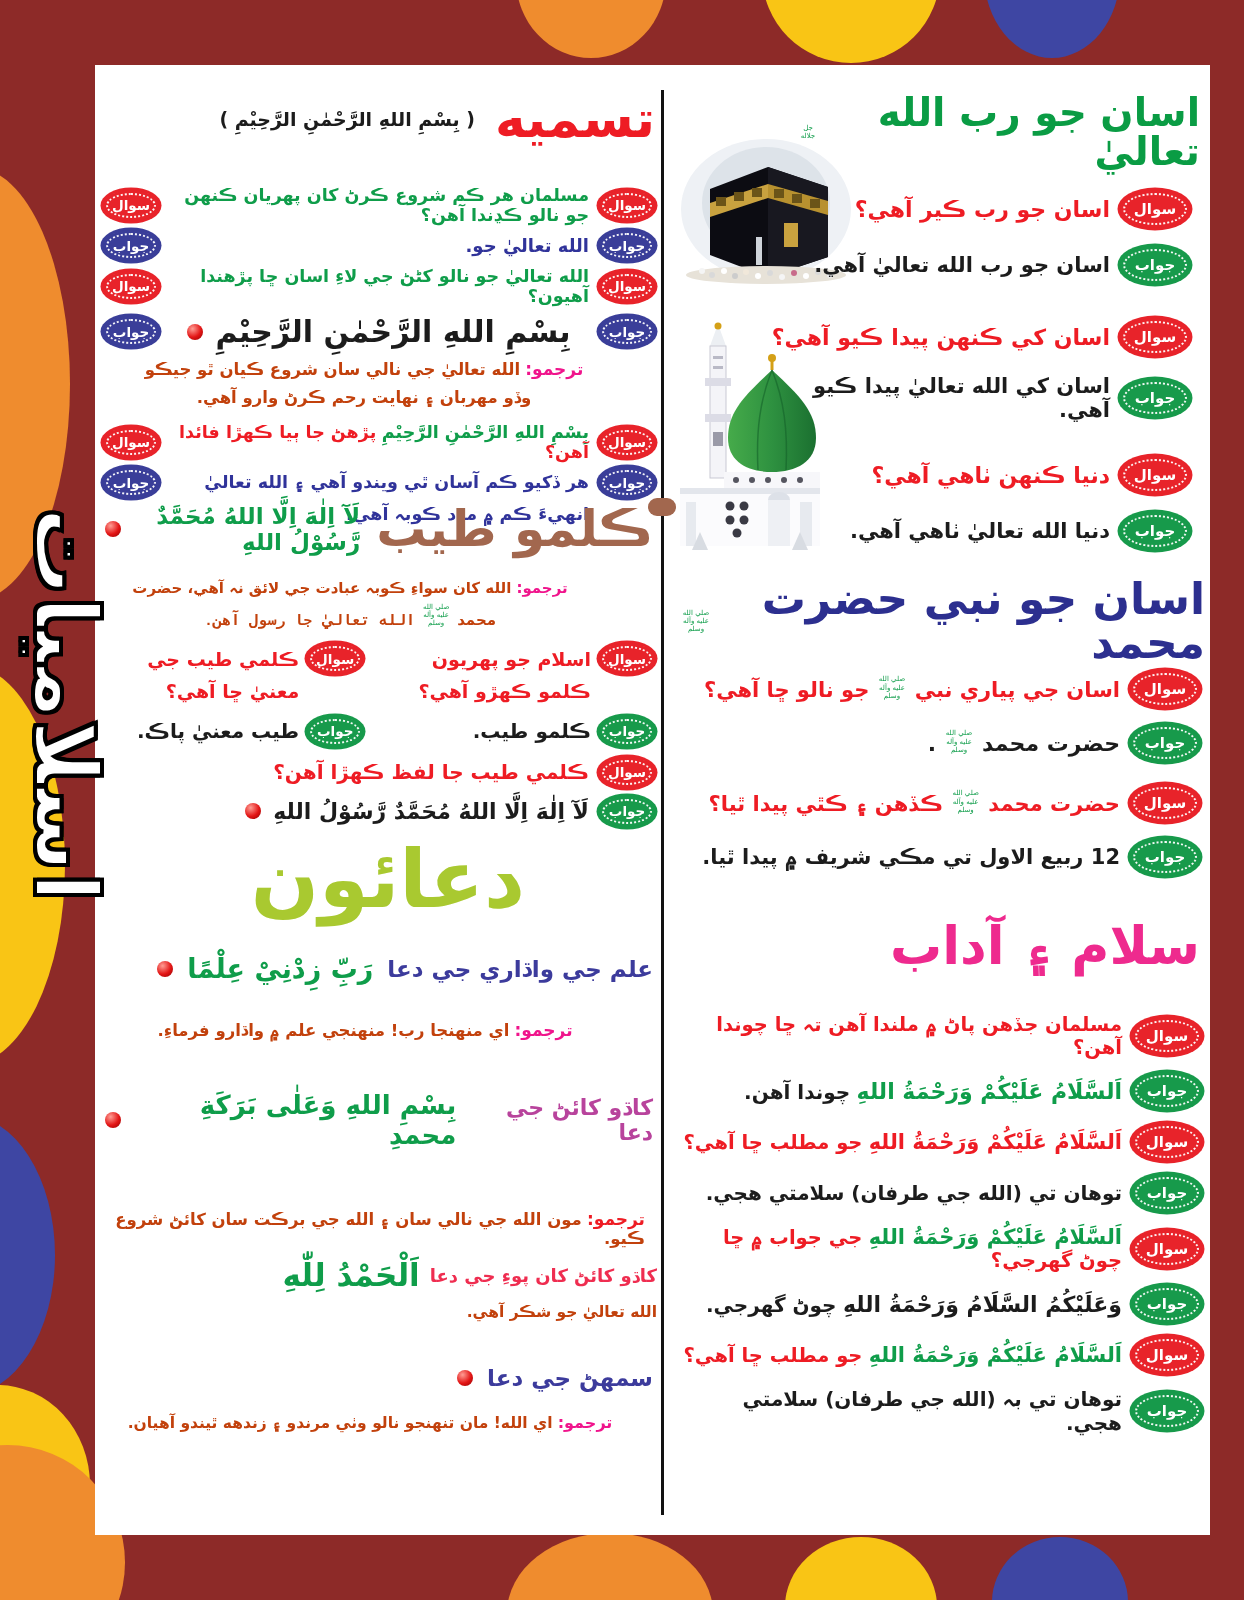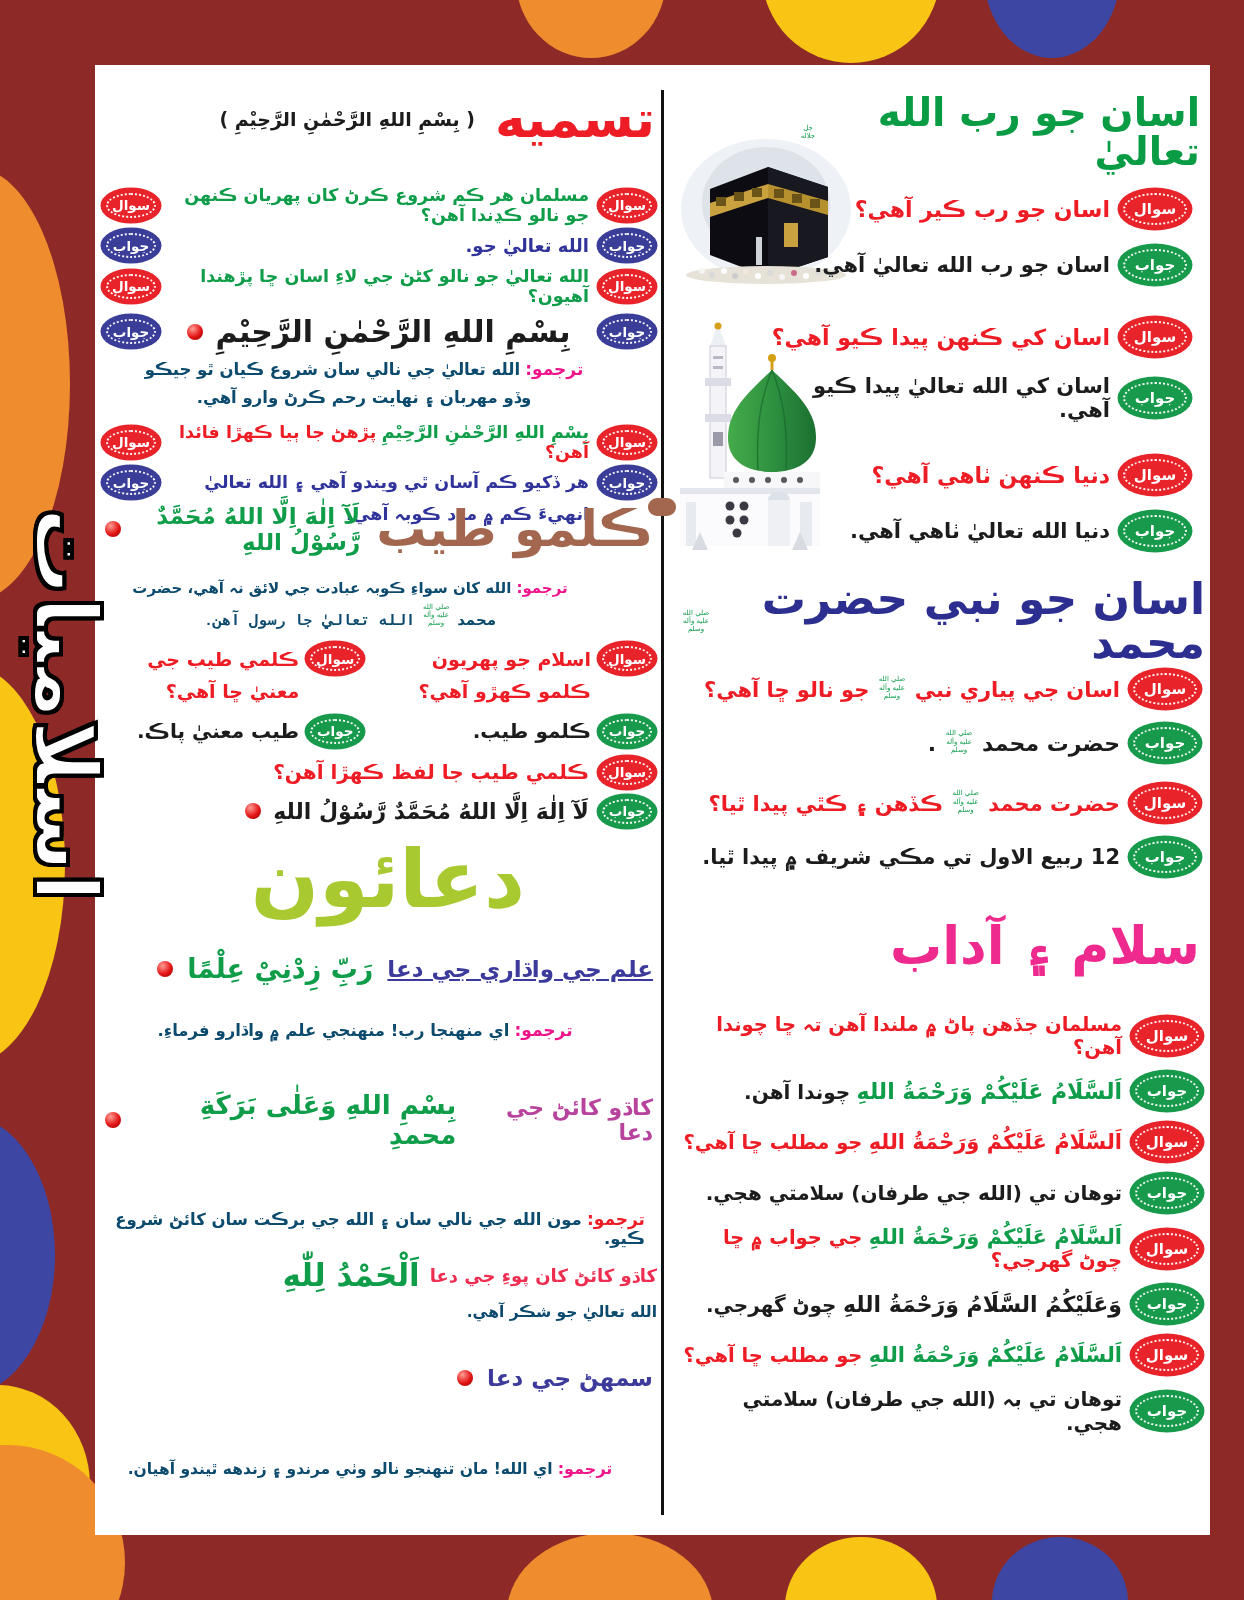--- a/index.html
+++ b/index.html
@@ -24,21 +24,21 @@
   .green-t{color:#0f9d4a;font-weight:bold;}
   .red-t{color:#ee1c24;font-weight:bold;}
   .navy-t{color:#30339a;font-weight:bold;}
   .black-t{color:#1c1c1c;font-weight:bold;}
   .pink-t{color:#f0148c;font-weight:bold;}
   .arab{font-weight:bold;}
   .vtitle{position:absolute;left:14px;top:92px;height:810px;writing-mode:vertical-rl;
           font-size:88px;font-weight:bold;color:#fff;letter-spacing:6px;
           -webkit-text-stroke:4px #000;text-shadow:2px 2px 0 #000,-2px -2px 0 #000,2px -2px 0 #000,-2px 2px 0 #000;}
   .divider{position:absolute;left:566px;top:25px;width:3px;height:1425px;background:#111;}
-  .tarjumo{font-size:16.5px;color:#0c4a6e;font-weight:bold;}
+  .tarjumo{font-size:16.5px;color:#c2410c;font-weight:bold;}
   .sect-title{font-weight:bold;line-height:1;}
 </style>
 </head>
 <body>
 
 <div class="page">
 
   <div class="c" style="left:516px;top:-100px;width:150px;height:158px;background:#ef8c2e;"></div>
   <div class="c" style="left:762px;top:-115px;width:178px;height:178px;background:#f9c515;"></div>
   <div class="c" style="left:984px;top:-110px;width:136px;height:168px;background:#3e46a3;"></div>
@@ -147,21 +147,21 @@
         <span class="row" style="gap:12px;">
           <span class="arab black-t" style="font-size:22px;">لَآ اِلٰهَ اِلَّا اللهُ مُحَمَّدٌ رَّسُوْلُ اللهِ</span>
           <span class="ball"></span>
         </span>
       </div>
     </div>
 
     <div class="abs sect-title" style="left:170px;top:775px;width:260px;text-align:center;font-size:80px;color:#a9c930;">دعائون</div>
 
     <div class="abs row" style="left:10px;top:888px;width:548px;gap:14px;">
-      <span class="navy-t" style="font-size:23px;color:#3c3b9c;text-decoration:underline;">علم جي واڌاري جي دعا</span>
+      <span class="navy-t" style="font-size:23px;color:#3c3b9c;">علم جي واڌاري جي دعا</span>
       <span class="green-t arab" style="font-size:27px;">رَبِّ زِدْنِيْ عِلْمًا</span>
       <span class="ball"></span>
     </div>
     <div class="abs" style="left:10px;top:955px;width:520px;text-align:center;">
       <span class="pink-t" style="font-size:17px;">ترجمو:</span>
       <span class="tarjumo">اي منهنجا رب! منهنجي علم ۾ واڌارو فرماءِ.</span>
     </div>
 
     <div class="abs row" style="left:10px;top:1025px;width:548px;gap:14px;">
       <span style="font-size:22px;font-weight:bold;color:#b8439c;">کاڌو کائڻ جي دعا</span>
@@ -176,21 +176,21 @@
     <div class="abs row" style="left:6px;top:1192px;width:556px;gap:10px;flex-wrap:wrap;">
       <span style="font-size:18px;font-weight:bold;color:#ef2d50;">کاڌو کائڻ کان پوءِ جي دعا</span>
       <span class="green-t arab" style="font-size:31px;">اَلْحَمْدُ لِلّٰهِ</span>
       <span class="tarjumo" style="font-size:15.5px;">الله تعاليٰ جو شڪر آهي.</span>
     </div>
 
     <div class="abs row" style="left:10px;top:1300px;width:548px;gap:14px;">
       <span class="navy-t" style="font-size:23px;color:#3c3b9c;">سمهڻ جي دعا</span>
       <span class="ball"></span>
     </div>
-    <div class="abs" style="left:10px;top:1394px;width:530px;text-align:center;">
+    <div class="abs" style="left:10px;top:1348px;width:530px;text-align:center;">
       <span class="pink-t" style="font-size:16px;">ترجمو:</span>
       <span class="tarjumo" style="font-size:15.5px;">اي الله! مان تنهنجو نالو وٺي مرندو ۽ زندهه ٿيندو آهيان.</span>
     </div>
 
     <div class="abs row" style="left:700px;top:28px;width:405px;gap:8px;justify-content:flex-start;">
       <div class="sect-title" style="font-size:39px;color:#0a9c44;">اسان جو رب الله تعاليٰ</div>
       <span class="stamp" style="width:26px;">جل جلاله</span>
     </div>
 
     <div class="abs" style="left:585px;top:72px;">

